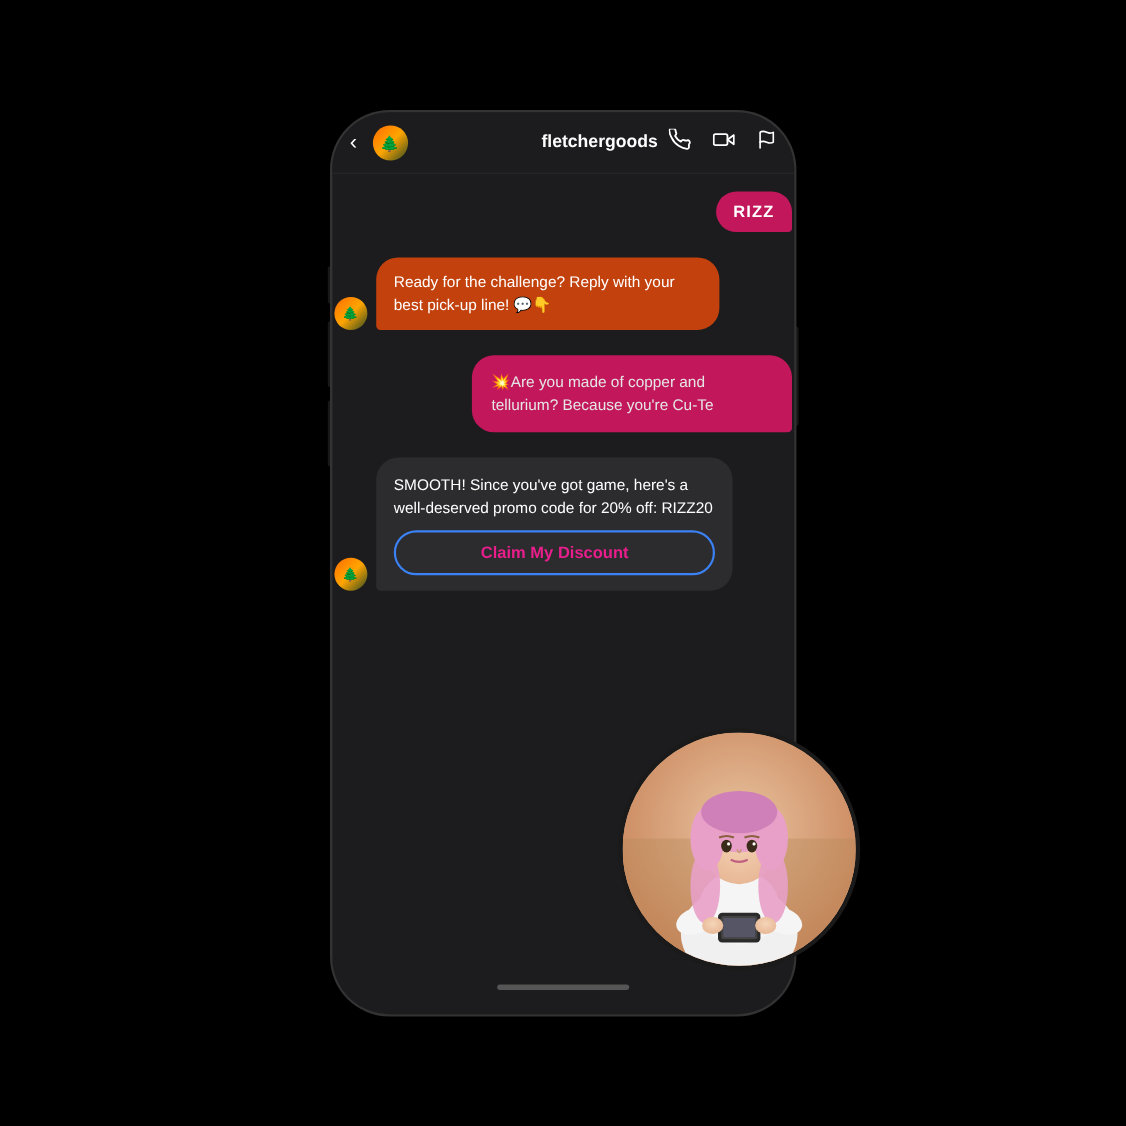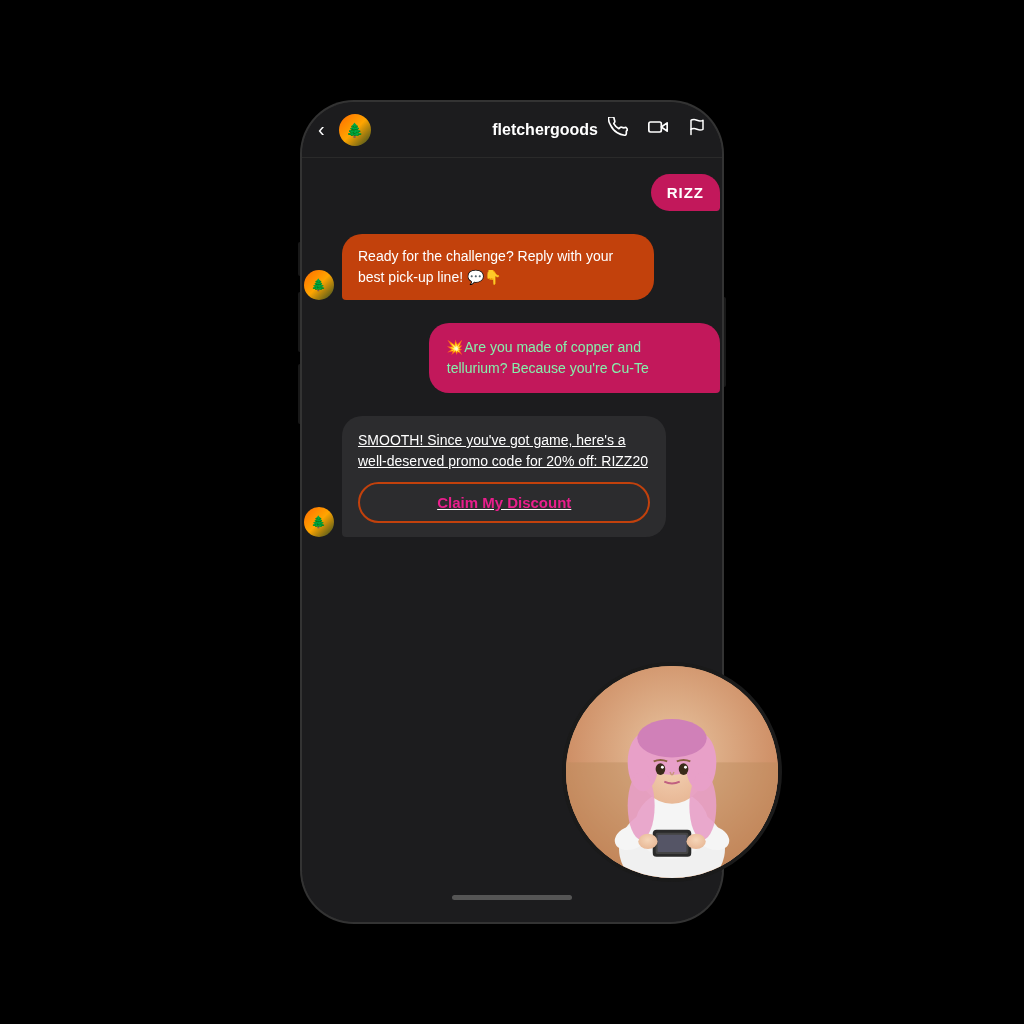--- a/index.html
+++ b/index.html
@@ -187,46 +187,45 @@
       padding: 12px 16px;
       max-width: 75%;
       font-size: 14px;
       line-height: 1.5;
     }
 
     
     .msg-out-large {
       align-self: flex-end;
       background: #c2185b;
-      color: #86efac;
+      color: #e5e5e5;
       border-radius: 20px 20px 4px 20px;
       padding: 14px 18px;
       max-width: 70%;
       font-size: 14px;
       line-height: 1.5;
     }
 
     
     .msg-in-with-btn {
       background: #2c2c2e;
       color: #fff;
       border-radius: 20px 20px 20px 4px;
       padding: 14px 16px;
       max-width: 78%;
       font-size: 14px;
       line-height: 1.5;
       display: flex;
       flex-direction: column;
       gap: 10px;
-      text-decoration: underline;
     }
 
     .claim-btn {
       background: transparent;
-      border: 2px solid #c2410c;
+      border: 2px solid #3b82f6;
       color: #e91e8c;
       border-radius: 24px;
       padding: 10px 20px;
       font-size: 15px;
       font-weight: 600;
       cursor: pointer;
       text-align: center;
       width: 100%;
     }
 

